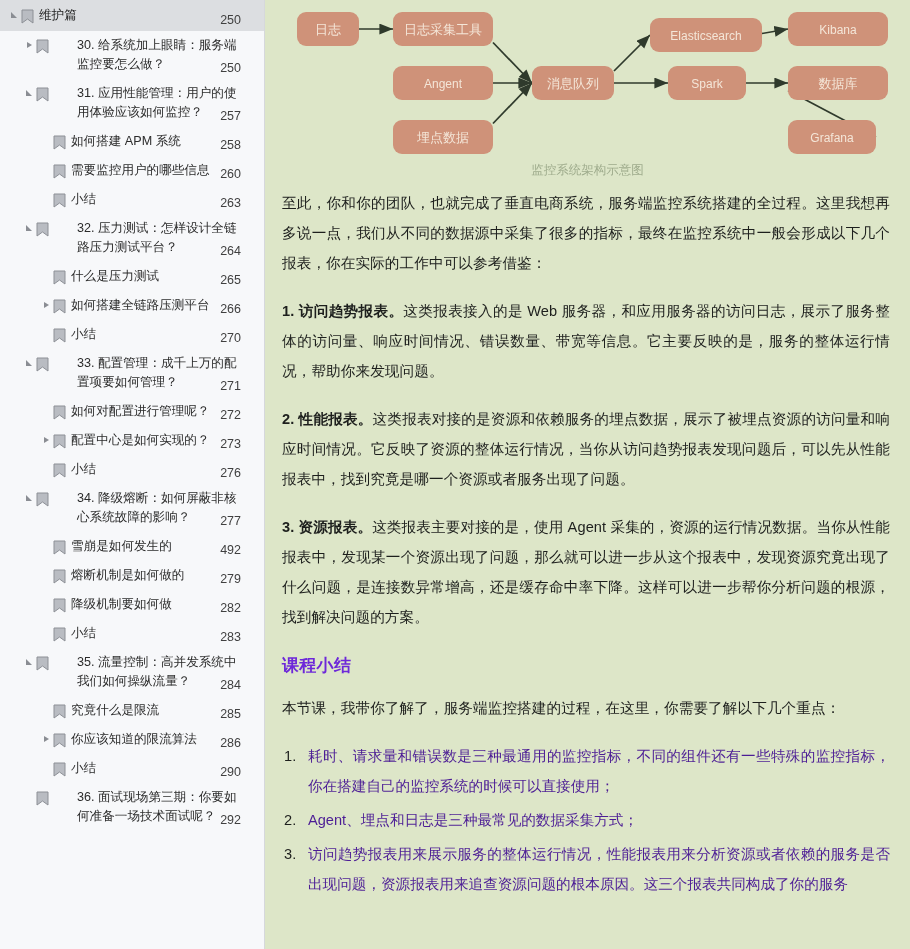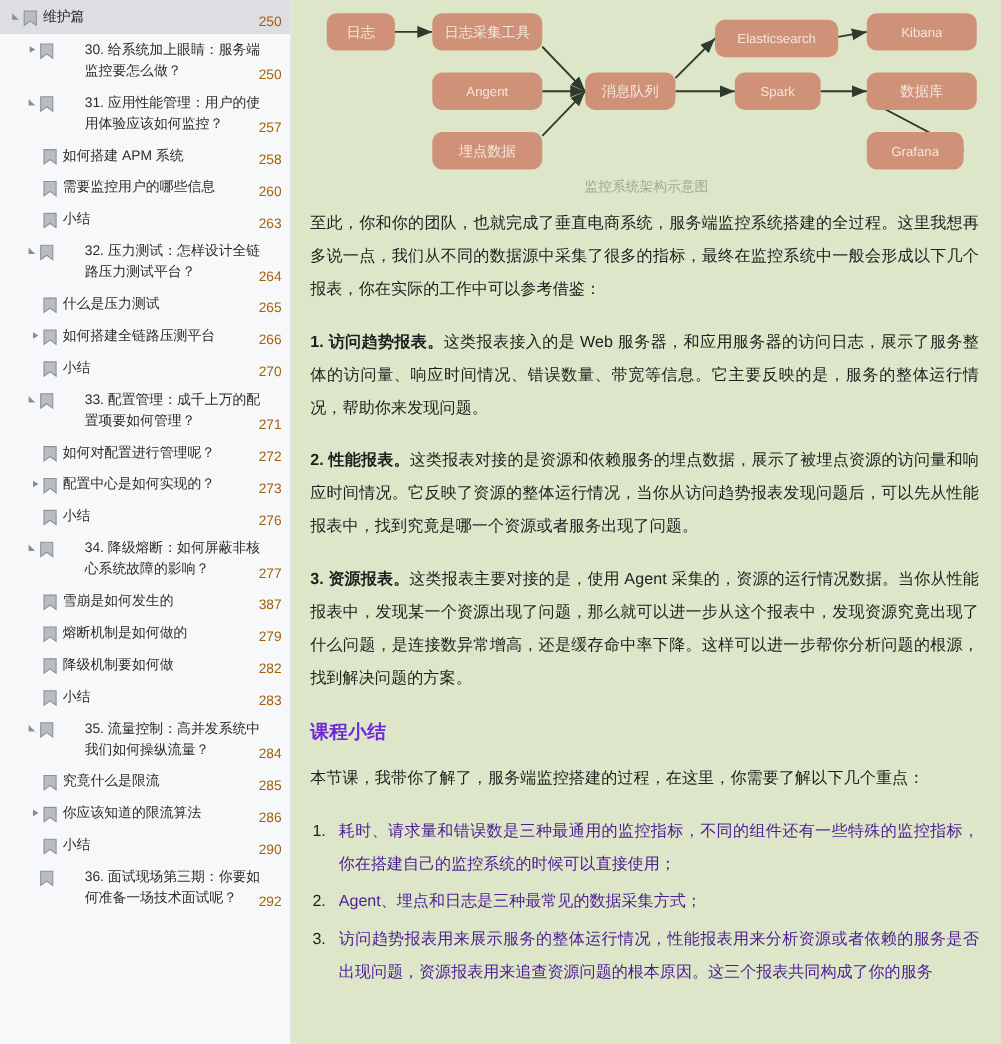--- a/index.html
+++ b/index.html
@@ -55,32 +55,32 @@
   .toc-label {
     font-size: 12.6px;
     line-height: 19px;
     color: #2b2b2b;
     padding-right: 6px;
     word-break: break-all;
   }
   .toc-row.header-row .toc-label { font-size: 12.6px; color: #1f1f1f; }
   .pg {
     position: absolute;
-    right: 8px;
+    right: 23px;
     bottom: 4px;
     font-size: 12.5px;
-    color: #a16207;
+    color: #404040;
     font-family: "Liberation Sans", sans-serif;
   }
   
   .lvl0 { padding-left: 10px; }
   .lvl0 .toc-label { max-width: 190px; }
   .lvl1 { padding-left: 25px; }
   .lvl1 .toc-label { max-width: 175px; margin-left: 23px; }
-  .lvl2 { padding-left: 28px; }
+  .lvl2 { padding-left: 42px; }
   .lvl2 .toc-label { max-width: 160px; }
 
   
   #content {
     width: 645px; height: 949px;
     background: #dde6c8;
     overflow: hidden;
     position: relative;
   }
   
@@ -326,21 +326,21 @@
         <div class="toc-row lvl2">
           <div class="toc-left">
             <span class="tri none"></span>
             <span class="bmk">
               <svg width="13" height="15" viewBox="0 0 13 15">
                 <path d="M1 1h11v13l-5.5-4L1 14z" fill="#b9bcc2" stroke="#8d9096" stroke-width="1"></path>
               </svg>
             </span>
             <span class="toc-label">雪崩是如何发生的</span>
           </div>
-          <span class="pg">387</span>
+          <span class="pg">492</span>
         </div>
         <div class="toc-row lvl2">
           <div class="toc-left">
             <span class="tri none"></span>
             <span class="bmk">
               <svg width="13" height="15" viewBox="0 0 13 15">
                 <path d="M1 1h11v13l-5.5-4L1 14z" fill="#b9bcc2" stroke="#8d9096" stroke-width="1"></path>
               </svg>
             </span>
             <span class="toc-label">熔断机制是如何做的</span>

